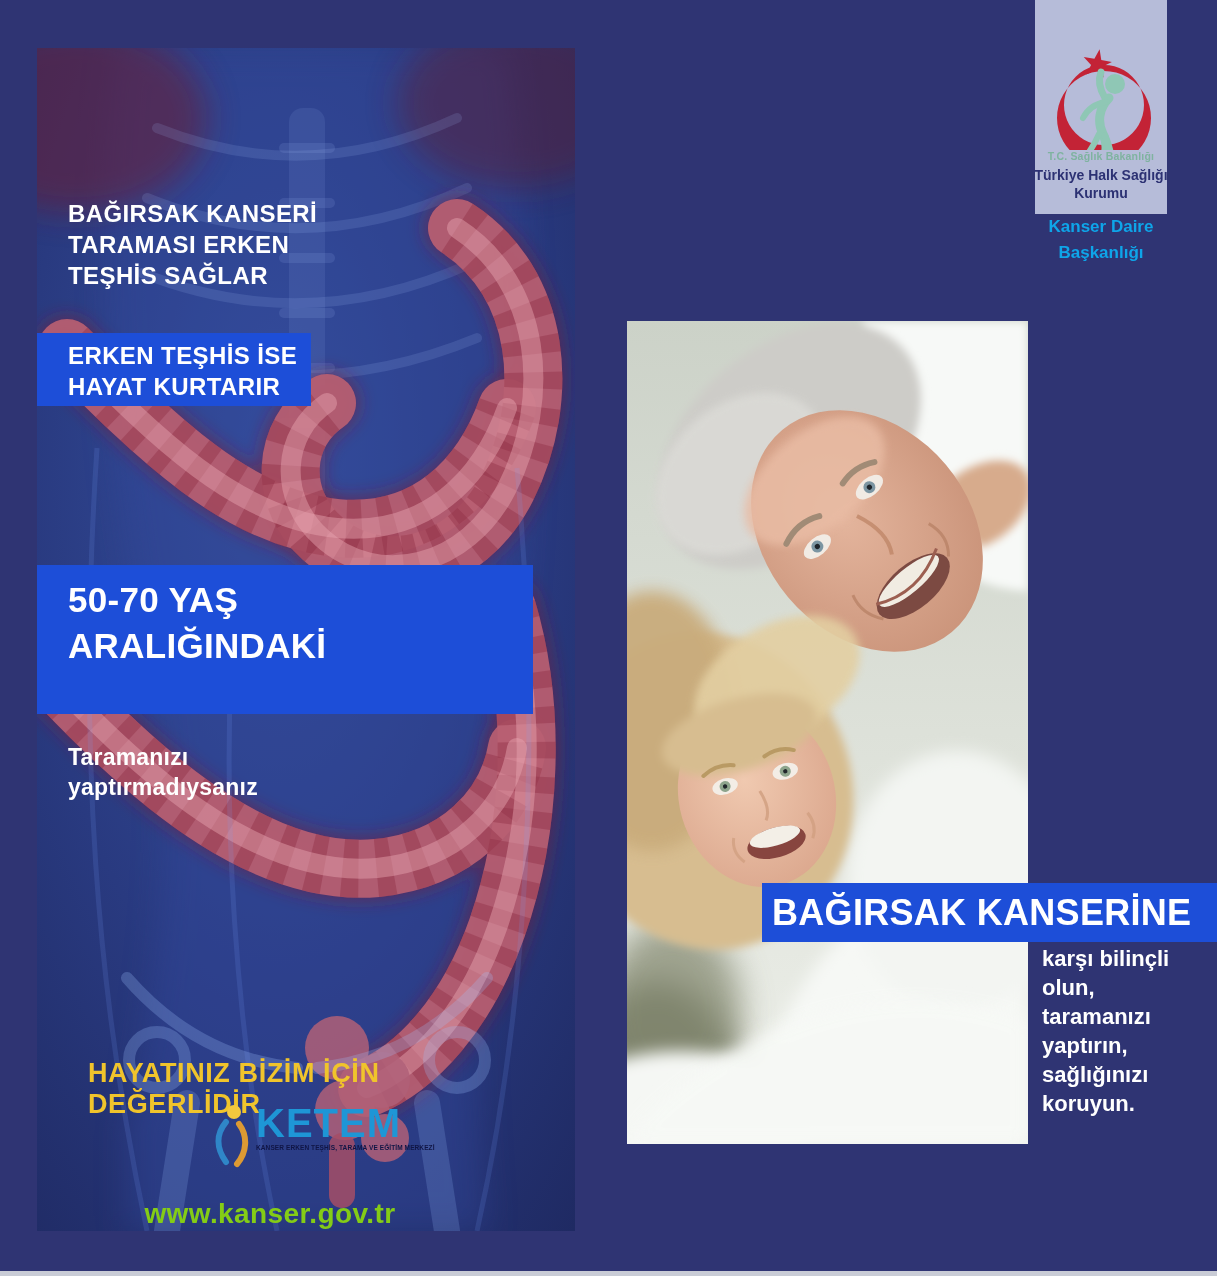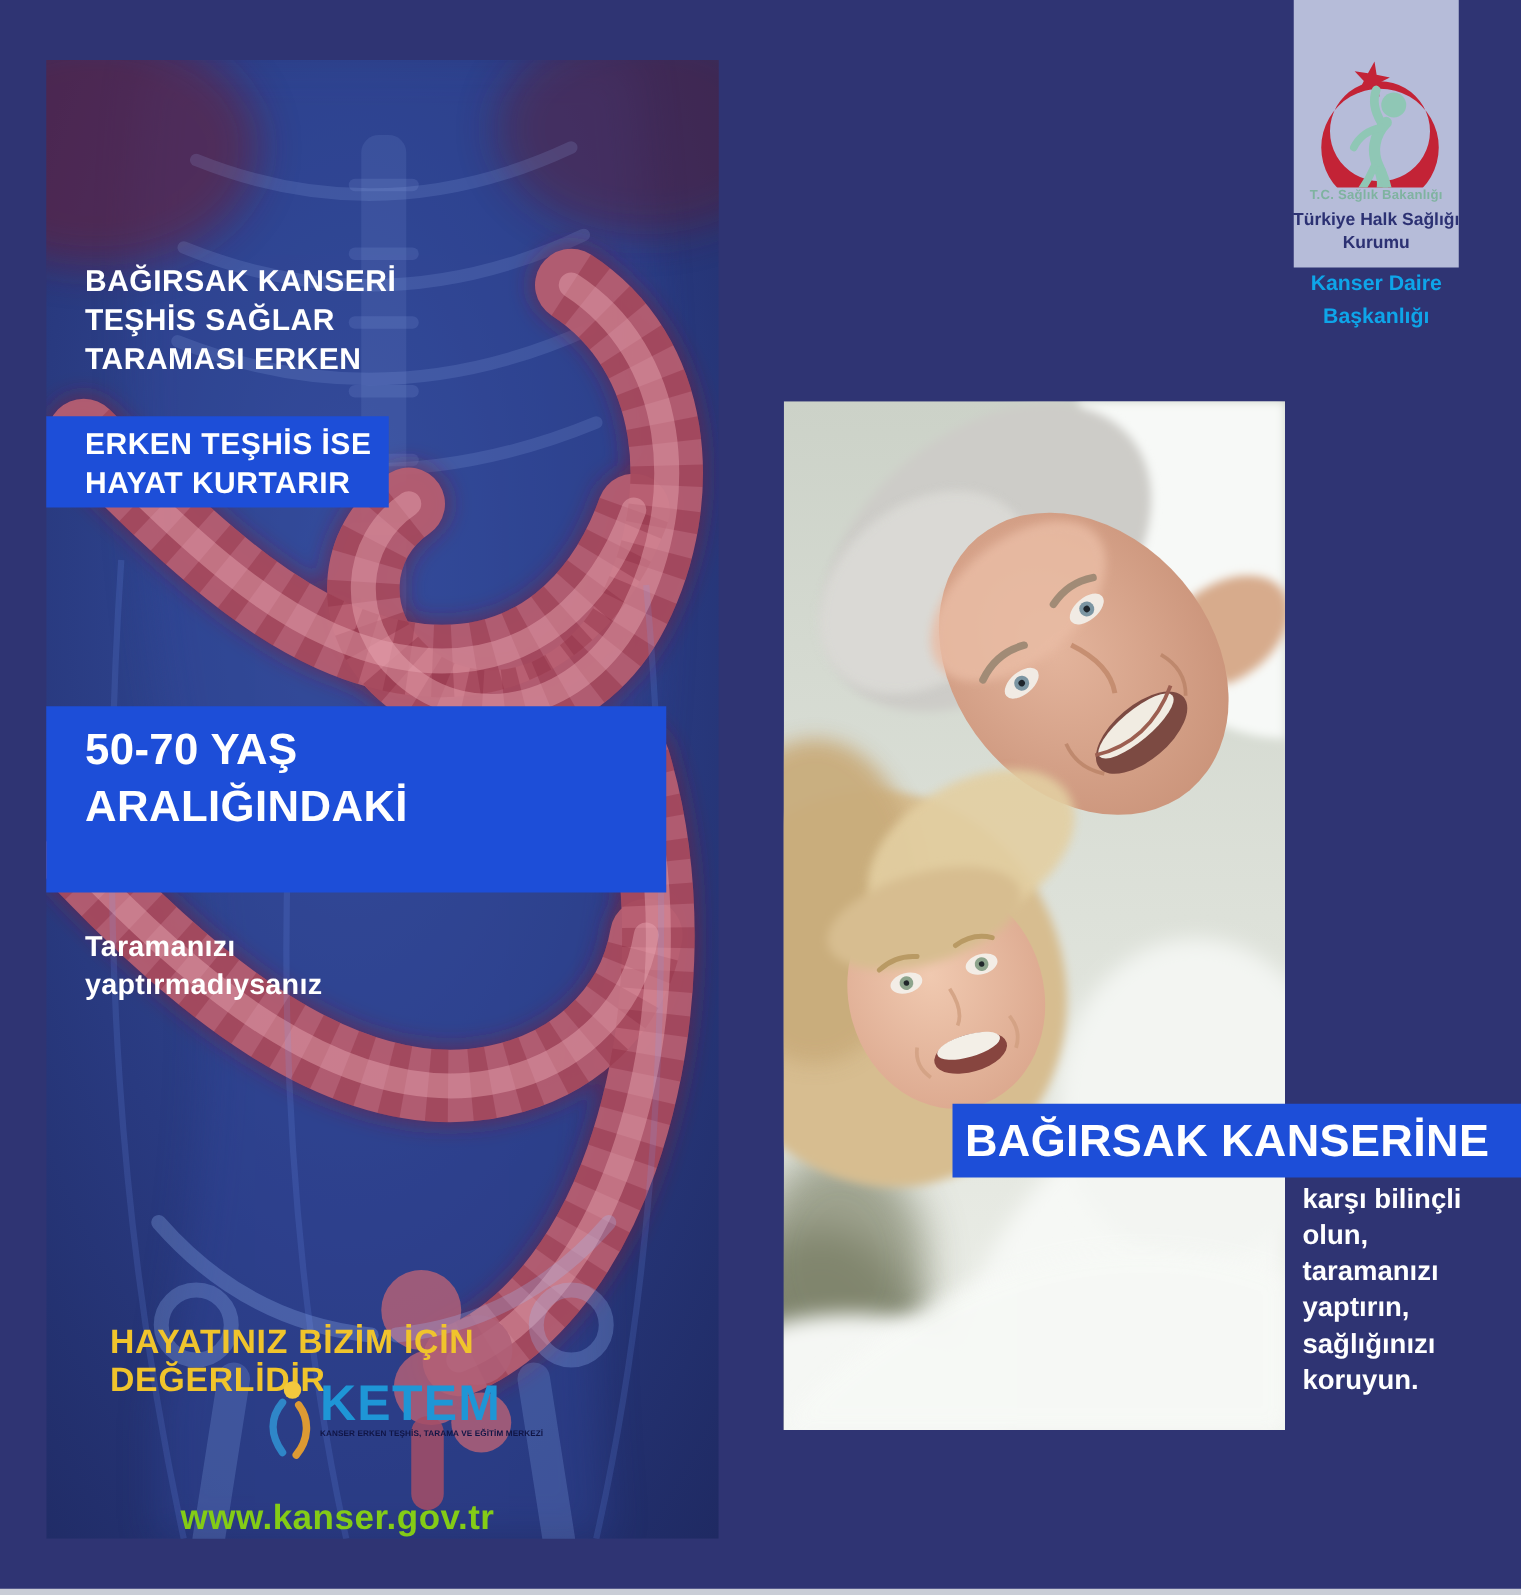--- a/index.html
+++ b/index.html
@@ -6,21 +6,21 @@
   .poster{
     position:relative;width:1217px;height:1276px;overflow:hidden;
     background:#2f3473;
     font-family:"Liberation Sans",sans-serif;
   }
   .abs{position:absolute;}
   
   .anatomy{left:37px;top:48px;width:538px;height:1183px;}
   .anatomy svg{display:block;width:100%;height:100%;}
   .headline{
-    left:68px;top:210px;width:420px;
+    left:68px;top:198px;width:420px;
     color:#ffffff;font-size:24px;font-weight:bold;line-height:31px;letter-spacing:.4px;
   }
   .navy-box{background:#1d4ed8;}
   .sub-banner{left:37px;top:333px;width:274px;height:73px;
     color:#fff;font-size:24px;font-weight:bold;line-height:31px;letter-spacing:.4px;
     padding:7px 0 0 31px;box-sizing:border-box;}
   .age-banner{left:37px;top:565px;width:496px;height:149px;
     color:#fff;font-size:35px;font-weight:bold;line-height:46px;letter-spacing:.3px;
     padding:12px 0 0 31px;box-sizing:border-box;}
   .cta{left:68px;top:742px;width:470px;
@@ -147,22 +147,22 @@
       <g stroke="#78a0ff" stroke-opacity="0.15" fill="none" stroke-width="5">
         <path d="M60 400 C40 700 60 950 110 1183"></path>
         <path d="M480 420 C505 700 490 960 440 1183"></path>
         <path d="M200 520 C180 760 200 1000 240 1183"></path>
       </g>
     </svg>
   </div>
 
   <div class="abs headline">
     <span class="line">BAĞIRSAK KANSERİ</span>
+    <span class="line">TARAMASI ERKEN</span>
     <span class="line">TEŞHİS SAĞLAR</span>
-    <span class="line">TARAMASI ERKEN</span>
   </div>
 
   <div class="abs navy-box sub-banner">
     <span class="line">ERKEN TEŞHİS İSE</span>
     <span class="line">HAYAT KURTARIR</span>
   </div>
 
   <div class="abs navy-box age-banner">
     <span class="line">50-70 YAŞ</span>
     <span class="line">ARALIĞINDAKİ</span>

